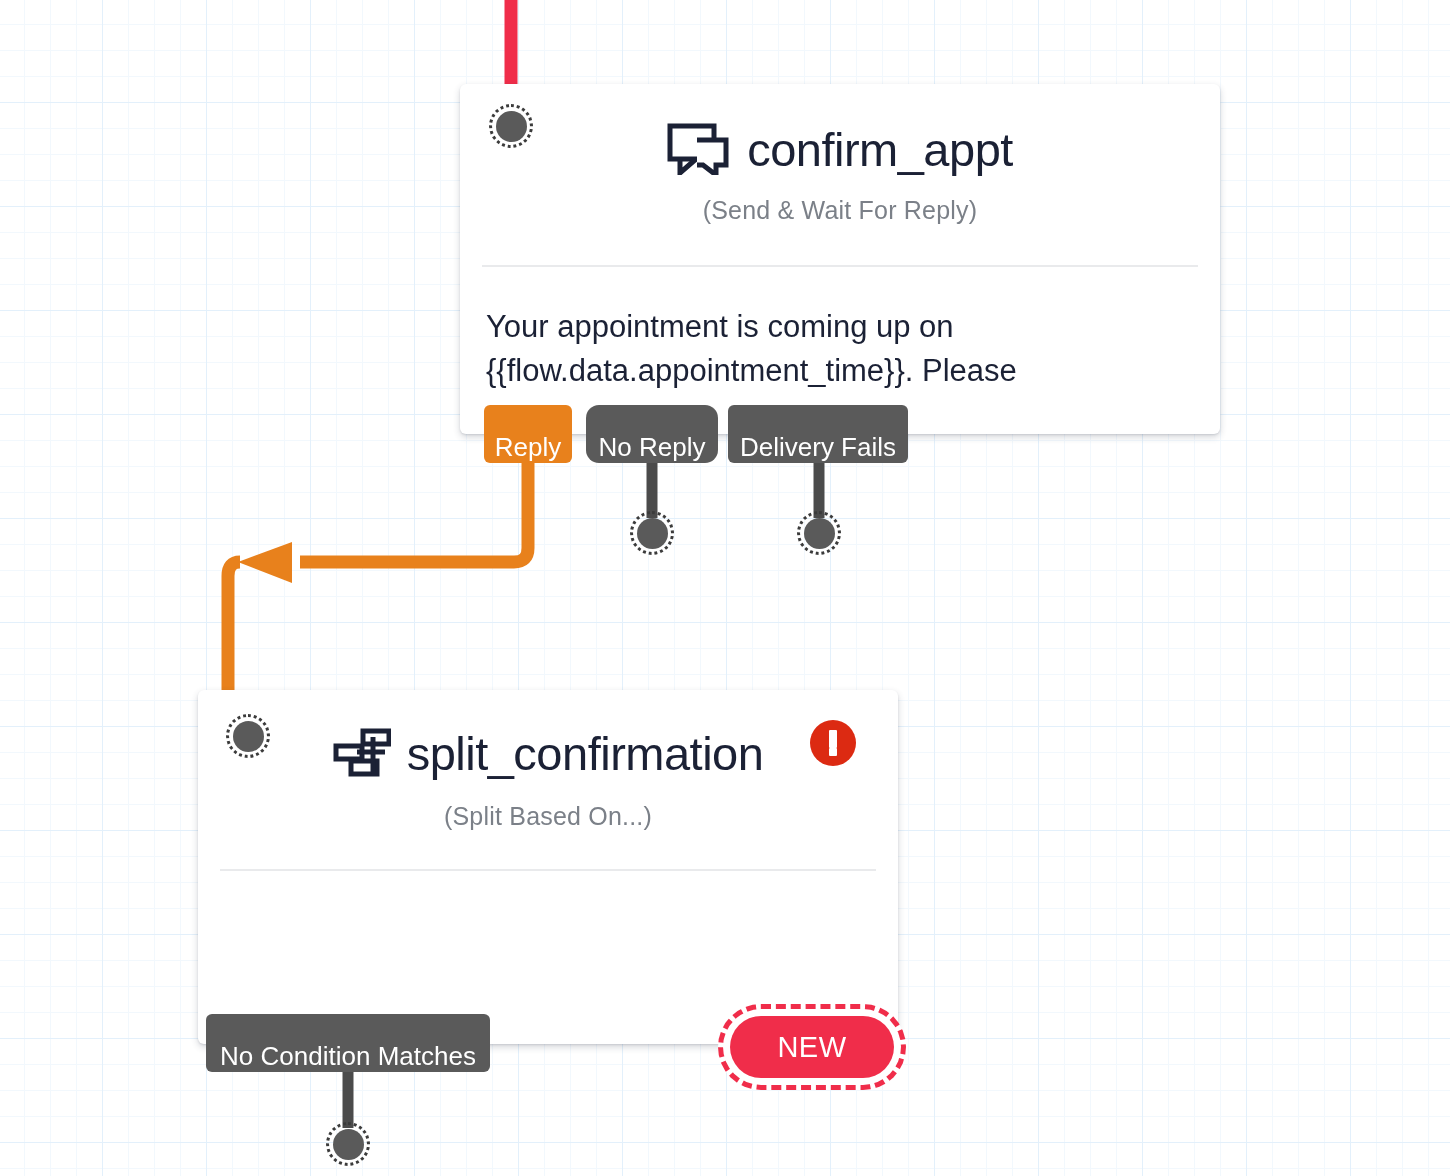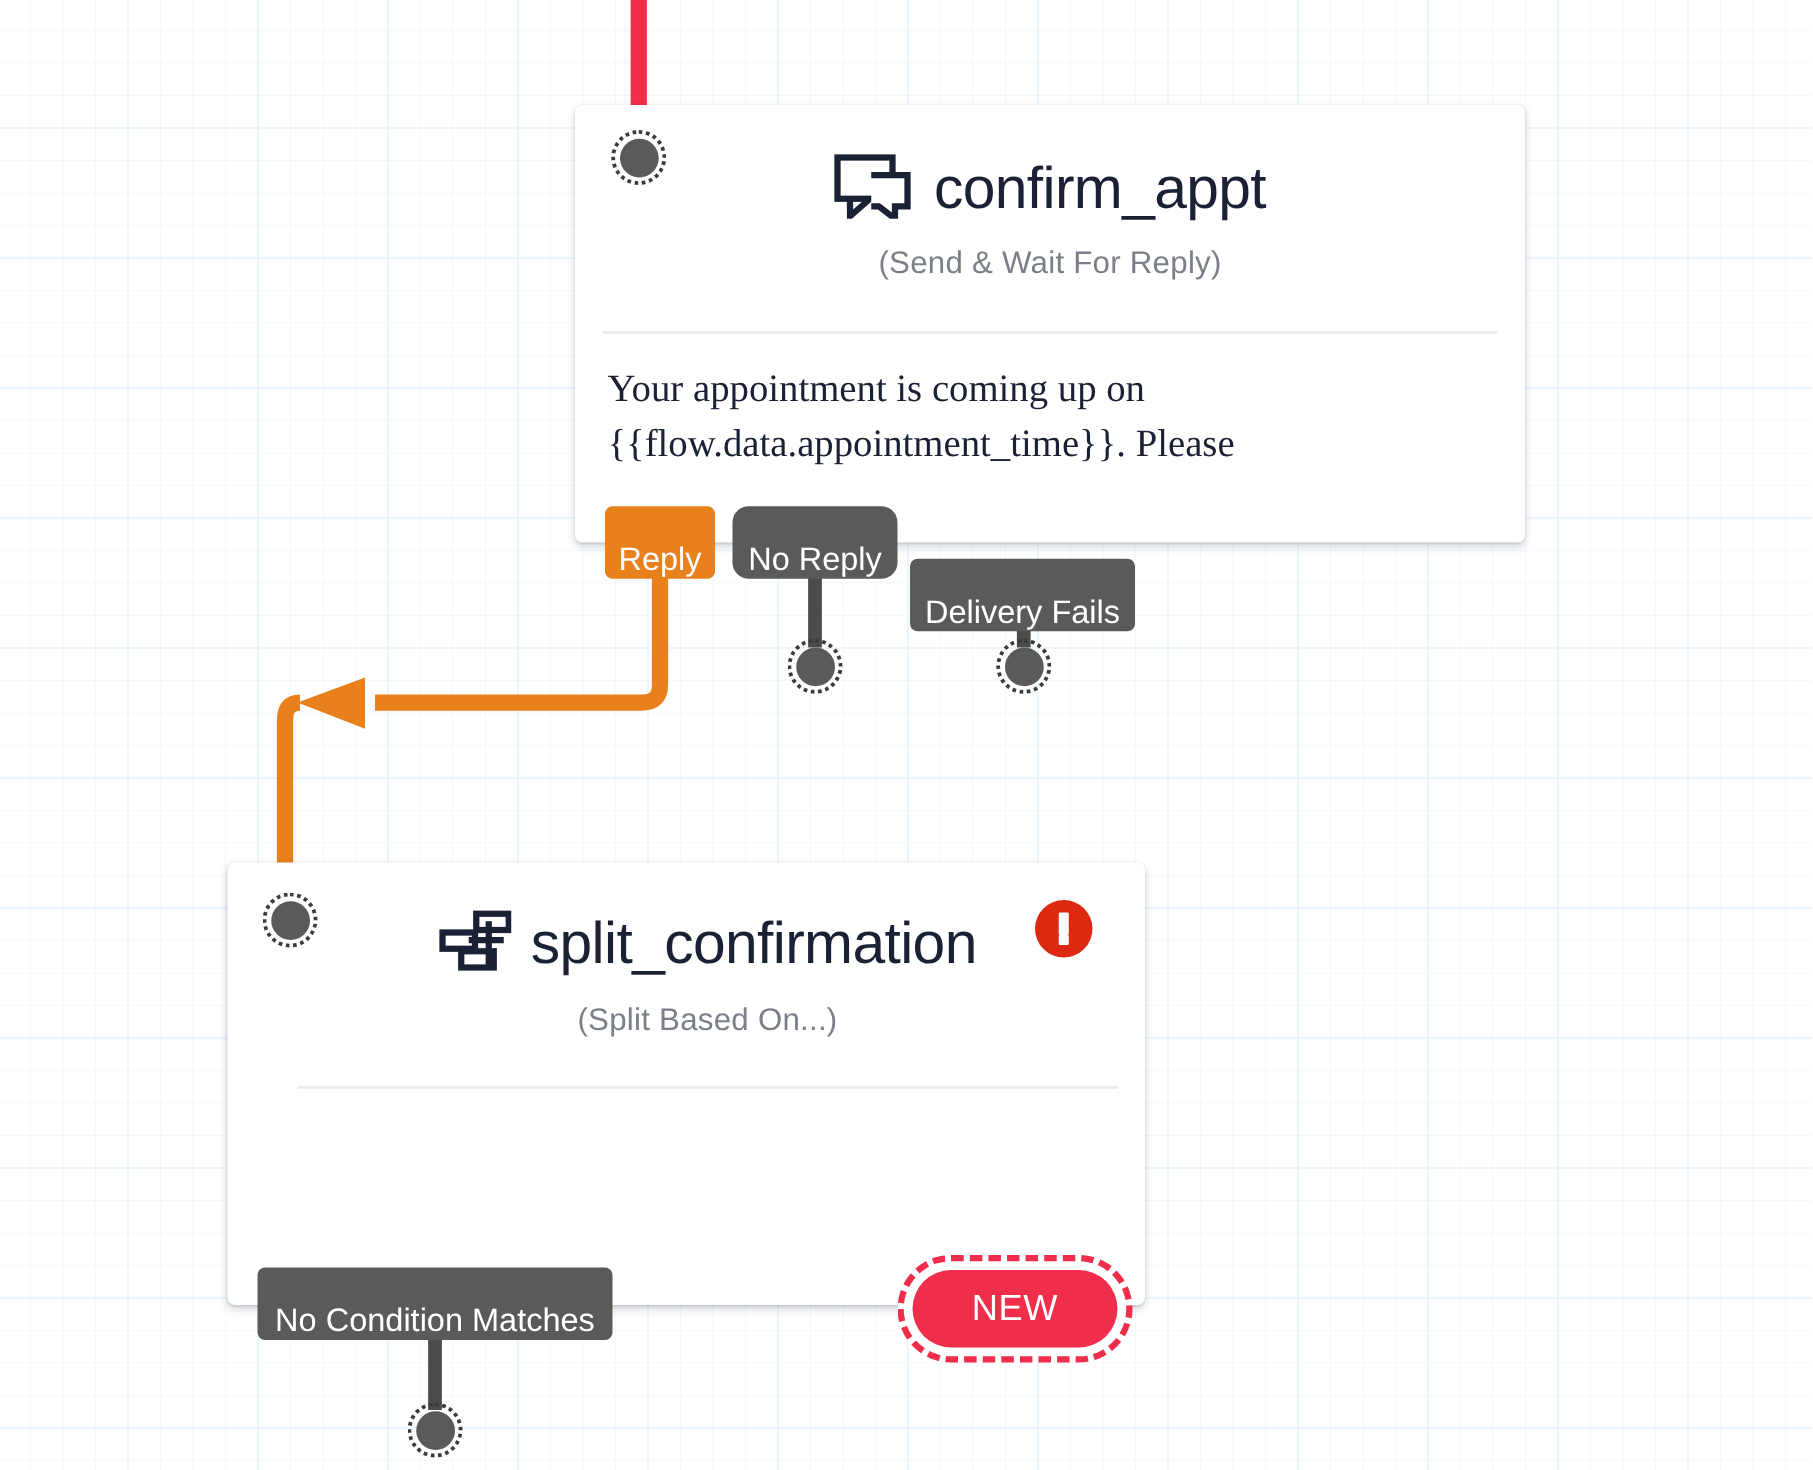--- a/index.html
+++ b/index.html
@@ -213,39 +213,39 @@
           <path d="M30,17 L59,17 L59,42 L49,42 L49,52 L36,42 L30,42" fill="#ffffff" stroke="#1b2135" stroke-width="5" stroke-linejoin="miter"></path>
         </svg>
       </span>
       <span class="node-title">confirm_appt</span>
     </div>
 
     <div class="node-subtitle" style="margin-top:-8px;">(Send &amp; Wait For Reply)</div>
 
     <div class="node-divider" style="margin:40px 22px 0 22px;"></div>
 
-    <div class="node-body" style="margin:22px 26px 0 26px; max-height:92px;font-family:Liberation Serif, serif;">Your appointment is coming up on {{flow.data.appointment_time}}. Please</div>
+    <div class="node-body" style="margin:38px 26px 0 26px; max-height:92px;">Your appointment is coming up on {{flow.data.appointment_time}}. Please</div>
 
     <div class="port" style="left:29px; top:20px;"></div>
   </div>
 
   <div class="pill pill-orange" style="left:484px; top:405px; width:88px;">
     <span>Reply</span>
   </div>
   <div class="pill pill-dark" style="left:586px; top:405px; width:132px;border-radius:13px;">
     <span>No Reply</span>
   </div>
-  <div class="pill pill-dark" style="left:728px; top:405px; width:180px;margin-top:42px;">
+  <div class="pill pill-dark" style="left:728px; top:405px; width:180px;">
     <span>Delivery Fails</span>
   </div>
 
   <div class="port" style="left:630px; top:511px;"></div>
   <div class="port" style="left:797px; top:511px;"></div>
 
-  <div class="node" style="left:182px; top:690px; width:700px; height:354px;padding-left:34px;">
+  <div class="node" style="left:198px; top:690px; width:700px; height:354px;">
 
     <div class="node-header" style="height:110px; padding-top:8px;">
       <span class="node-icon" style="margin-right:16px;">
         <svg width="58" height="52" viewBox="0 0 58 52">
           <rect x="30" y="4" width="26" height="13" fill="none" stroke="#1b2135" stroke-width="5"></rect>
           <rect x="3" y="19" width="26" height="13" fill="none" stroke="#1b2135" stroke-width="5"></rect>
           <rect x="18" y="34" width="26" height="13" fill="none" stroke="#1b2135" stroke-width="5"></rect>
           <path d="M40,10 L40,45" fill="none" stroke="#1b2135" stroke-width="5"></path>
           <path d="M24,25 L52,25" fill="none" stroke="#1b2135" stroke-width="5"></path>
         </svg>

